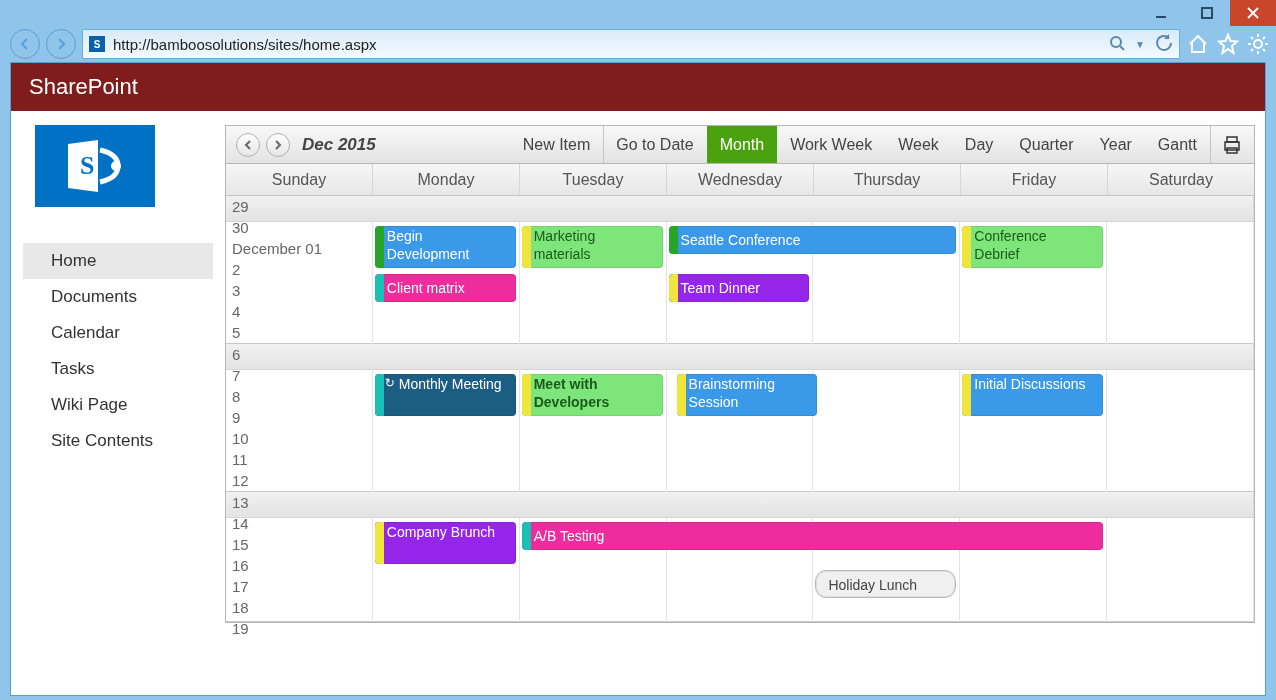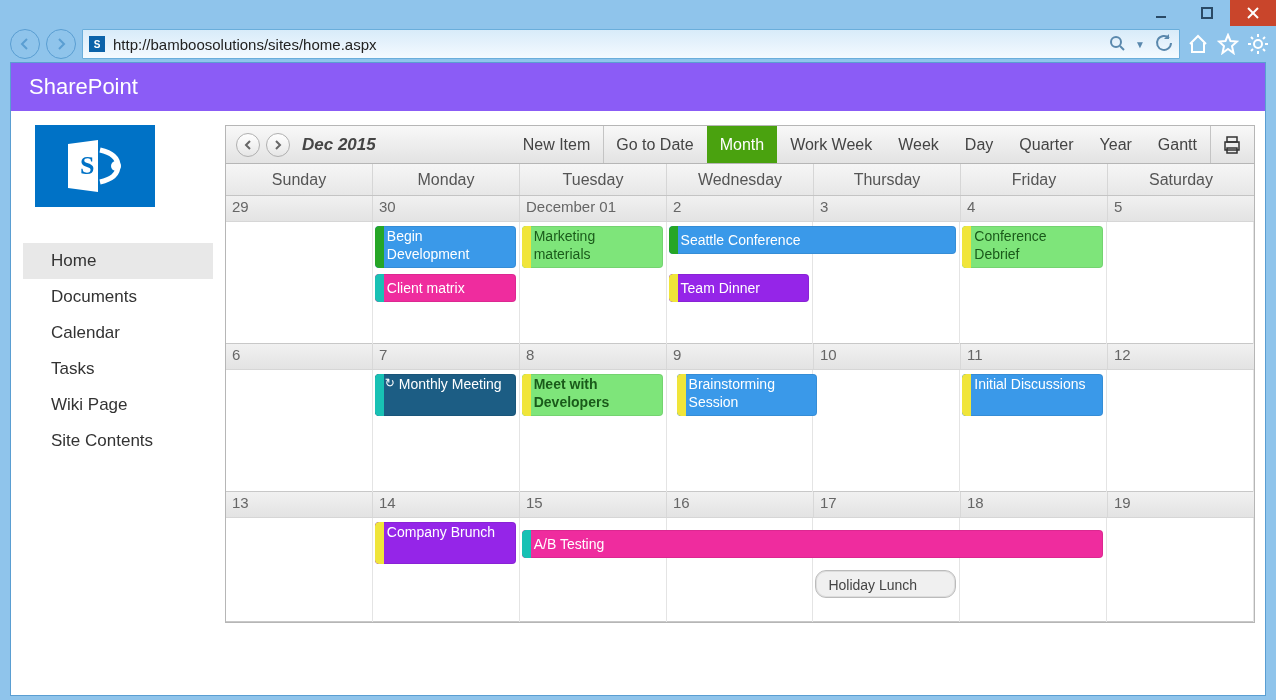--- a/index.html
+++ b/index.html
@@ -18,21 +18,21 @@
   .navcircle svg { display:block; }
   .addr-wrap { flex:1; height:30px; background:linear-gradient(#d8ebf9,#f4faff); border:1px solid #6aaedb; border-radius:1px; display:flex; align-items:center; padding:0 6px; gap:6px; }
   .sp-favicon { width:16px; height:16px; background:#0b62a9; display:flex; align-items:center; justify-content:center; color:#fff; font-size:10px; font-weight:bold; }
   .addr-input { flex:1; border:none; background:transparent; outline:none; font-size:15px; color:#222; }
   .addr-icons { display:flex; align-items:center; gap:10px; color:#4a89b9; }
   .tb-icon { width:24px; height:24px; display:flex; align-items:center; justify-content:center; color:#fff; }
 
   
   .viewport { position:absolute; left:10px; right:10px; top:62px; bottom:4px; background:#fff; border:1px solid #5a9ed2; overflow:hidden; }
 
-  .sp-ribbon { height:48px; background:#8b5cf6; color:#fff; display:flex; align-items:center; padding:0 18px; font-size:22px; font-weight:300; }
+  .sp-ribbon { height:48px; background:#7f1d1d; color:#fff; display:flex; align-items:center; padding:0 18px; font-size:22px; font-weight:300; }
 
   .sp-body { display:flex; height:calc(100% - 48px); }
 
   
   .sidebar { width:214px; padding:14px 0 0 0; }
   .sp-logo { margin:0 0 24px 24px; width:120px; height:82px; background:#0072c6; display:flex; align-items:center; justify-content:center; }
   .nav-list { list-style:none; margin:0; padding:12px; }
   .nav-list li { padding:8px 0 8px 28px; font-size:17px; color:#333; cursor:pointer; }
   .nav-list li.active { background:#e8e8e8; }
 
@@ -49,21 +49,21 @@
   .tb-btn.sep { border-left:1px solid #c4c4c4; }
   .tb-btn.active { background:#4aa20f; color:#fff; }
   .print-btn { padding:0 10px; border-left:1px solid #c4c4c4; }
 
   .dayhead-row { display:flex; height:32px; background:linear-gradient(#f6f6f6,#e7e7e7); border-bottom:1px solid #c4c4c4; }
   .dayhead { flex:1; display:flex; align-items:center; justify-content:center; color:#555; font-size:16px; border-right:1px solid #d6d6d6; }
   .dayhead:last-child { border-right:none; }
 
   .weeks { }
   .week { position:relative; border-bottom:1px solid #c8c8c8; }
-  .date-row { display:flex; height:26px; background:linear-gradient(#f1f1f1,#e3e3e3); border-bottom:1px solid #d6d6d6; }
+  .date-row { display:flex; height:26px; background:linear-gradient(#f1f1f1,#e3e3e3); border-bottom:1px solid #d6d6d6;flex-direction:column; }
   .date-cell { flex:1; padding:2px 6px; color:#666; font-size:15px; border-right:1px solid #d8d8d8; }
   .date-cell:last-child { border-right:none; }
   .event-area { position:relative; display:grid; grid-template-columns:repeat(7,1fr); }
   .event-area .col { border-right:1px solid #e4e4e4; }
   .event-area .col:last-child { border-right:none; }
 
   .ev { position:absolute; height:42px; border-radius:4px; padding:2px 8px 2px 12px; color:#fff; font-size:14px; line-height:1.25; overflow:hidden; cursor:pointer; box-shadow:0 0 0 1px rgba(0,0,0,.08) inset; }
   .ev .stripe { position:absolute; left:0; top:0; bottom:0; width:9px; border-radius:4px 0 0 4px; }
   .ev.th28 { height:28px; line-height:24px; }
 
@@ -287,21 +287,21 @@
               </div>
               <div class="event-area" style="height: 104px;">
                 <div class="col"></div>
                 <div class="col"></div>
                 <div class="col"></div>
                 <div class="col"></div>
                 <div class="col"></div>
                 <div class="col"></div>
                 <div class="col"></div>
                 <div class="ev c-purple" style="height: 42px; left: calc(14.2857% + 2px); width: calc(14.2857% - 6px); top: 4px;"><div class="stripe s-yellow"></div><span>Company Brunch</span></div>
-                <div class="ev c-pink th28" style="height: 28px; left: calc(28.5714% + 2px); width: calc(57.1429% - 6px); top: 4px; margin-top: 8px;"><div class="stripe s-teal"></div><span>A/B Testing</span></div>
+                <div class="ev c-pink th28" style="height: 28px; left: calc(28.5714% + 2px); width: calc(57.1429% - 6px); top: 4px;"><div class="stripe s-teal"></div><span>A/B Testing</span></div>
                 <div class="ev c-lgrey th28" style="height: 28px; left: calc(57.1429% + 2px); width: calc(14.2857% - 6px); top: 52px; border-radius: 11px;"><span>Holiday Lunch</span></div>
               </div>
             </div>
           </div>
       </div>
     </div>
   </div>
 </div>
 
 </body></html>

